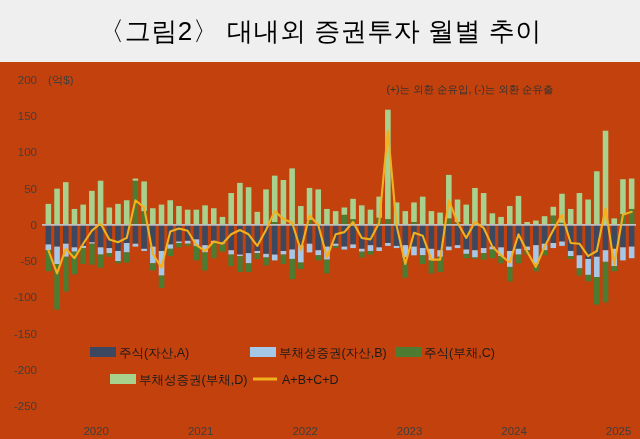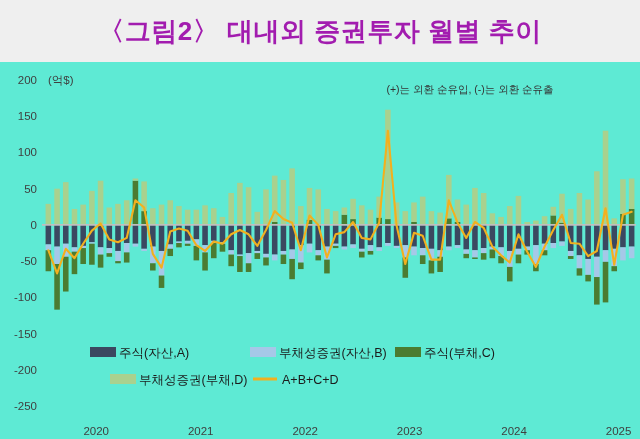--- a/index.html
+++ b/index.html
@@ -9,25 +9,25 @@
     font-family:"Liberation Sans","DejaVu Sans",sans-serif;
     overflow:hidden;
     position:relative;
   }
   #titlebar{
     position:absolute;left:0;top:0;width:640px;height:62px;
     background:#efefef;
     display:flex;align-items:center;justify-content:center;
   }
   #chart-title{
-    font-size:26px;font-weight:700;color:#a21caf;
+    font-size:26px;font-weight:400;color:#000000;
     letter-spacing:.5px;white-space:nowrap;
   }
   #plot-wrap{
-    position:absolute;left:0;top:62px;width:640px;height:377px;background:#5eead4;
+    position:absolute;left:0;top:62px;width:640px;height:377px;background:#c2410c;
   }
   svg{display:block;}
   .ytick,.xtick{
     font-size:11.5px;fill:#3f3f3f;font-family:"Liberation Sans",sans-serif;
   }
   .ytick{text-anchor:end;}
   .xtick{text-anchor:middle;}
   .unit-label{font-size:11.5px;fill:#3f3f3f;text-anchor:start;}
   .note{font-size:10.5px;fill:#333;text-anchor:middle;}
   .legend-text{font-size:12.5px;fill:#1b1b1b;}

